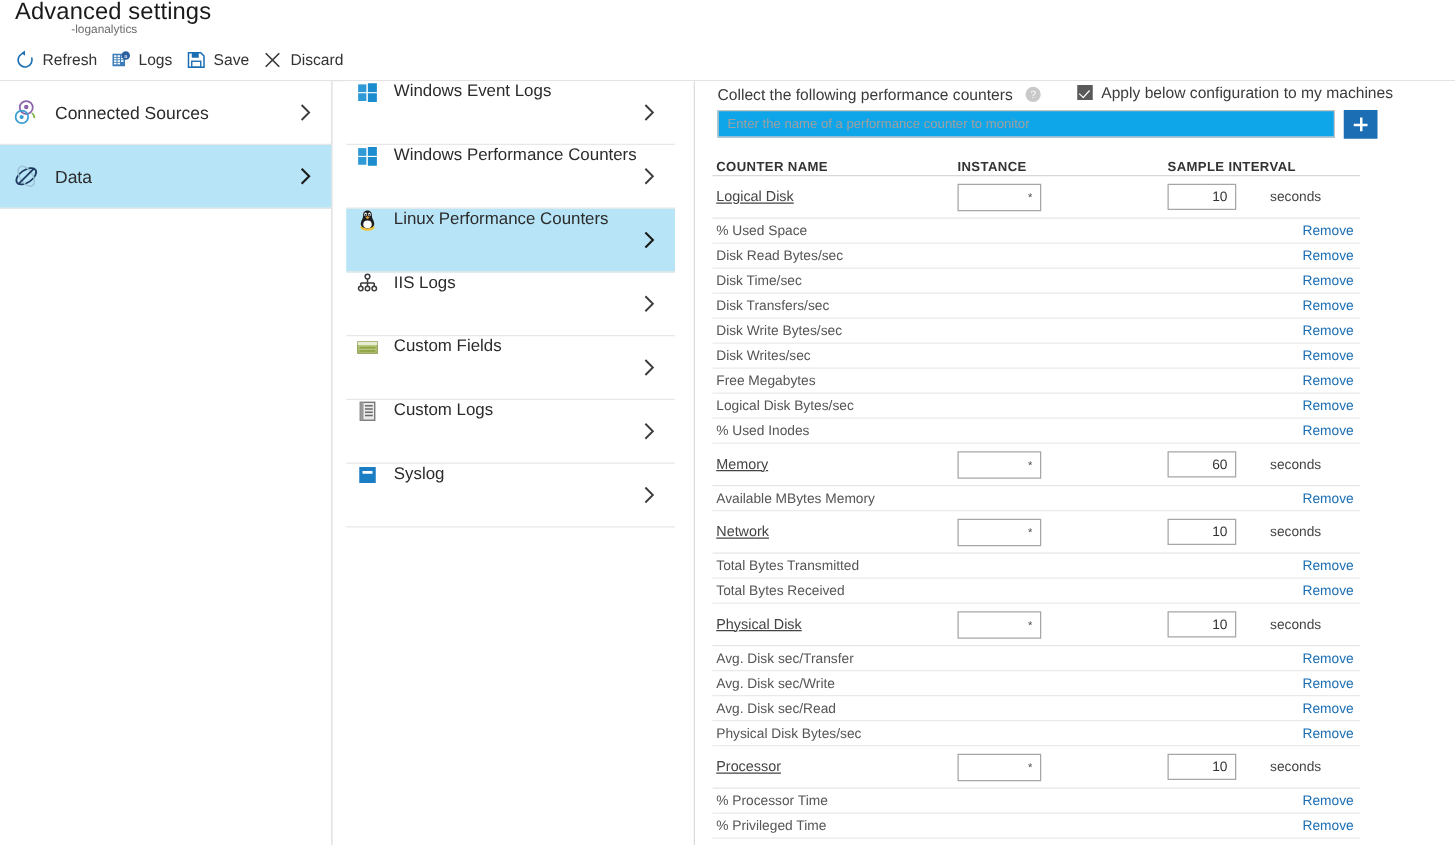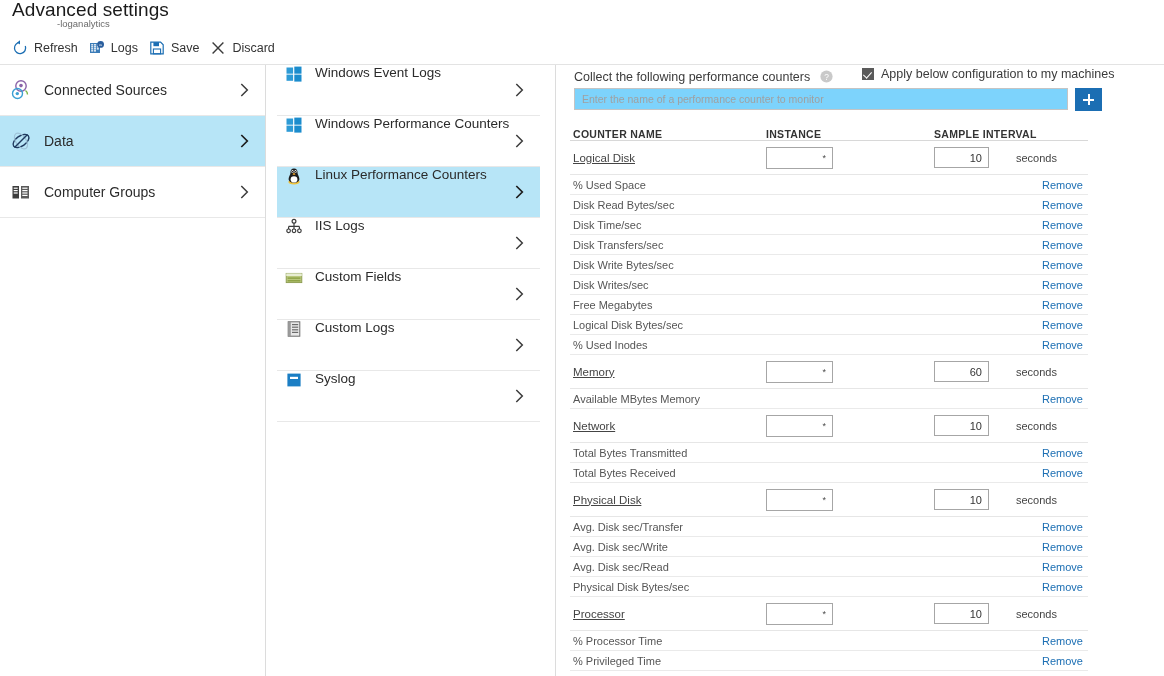--- a/index.html
+++ b/index.html
@@ -84,21 +84,21 @@
   }
   #apply-box::after {
     content: ""; position: absolute; left: 2px; top: 1px;
     width: 4px; height: 7px; border: solid #ffffff; border-width: 0 1.6px 1.6px 0;
     transform: rotate(42deg);
   }
   #apply-label { font-size: 12.5px; color: #3b3b3b; white-space: nowrap; }
 
   #counter-input {
     position: absolute; left: 18px; top: 23px; width: 494px; height: 22px;
-    border: 1px solid #c4c4c4; background: #7dd3fc; padding: 0 7px;
+    border: 1px solid #c4c4c4; background: #0ea5e9; padding: 0 7px;
     font-size: 10.5px; color: #333; font-family: "Liberation Sans", sans-serif; outline: none;
   }
   #counter-input::placeholder { color: #a0a0a0; }
   #add-btn {
     position: absolute; left: 519px; top: 23px; width: 27px; height: 23px;
     background: #1b6eb3; border: none; cursor: pointer; padding: 0;
   }
   #add-btn::before, #add-btn::after { content: ""; position: absolute; background: #ffffff; }
   #add-btn::before { left: 8px; top: 10.5px; width: 11px; height: 2px; }
   #add-btn::after { left: 12.5px; top: 6px; width: 2px; height: 11px; }
@@ -230,43 +230,20 @@
       </svg>
     </span>
     <span class="side-label">Data</span>
     <span class="chev">
       <svg viewBox="0 0 9 14" width="9" height="14">
           <path d="M1.3 1 L7.3 7 L1.3 13" fill="none" stroke="#1c1c1c" stroke-width="1.7"></path>
         </svg>
     </span>
   </div>
 
-  <div class="side-item">
-    <span class="side-ico">
-      <svg viewBox="0 0 22 22" width="22" height="22">
-        <rect x="2.5" y="5" width="6.5" height="12.5" fill="#3d3d3d"></rect>
-        <rect x="11" y="5" width="8" height="12.5" fill="#5a5a5a"></rect>
-        <g fill="#ffffff">
-          <rect x="3.7" y="6.6" width="4" height="1.2"></rect>
-            <rect x="3.7" y="9" width="4" height="1.2"></rect>
-          <rect x="3.7" y="11.4" width="4" height="1.2"></rect>
-          <rect x="12.3" y="6.6" width="5.2" height="1.2"></rect>
-            <rect x="12.3" y="9" width="5.2" height="1.2"></rect>
-          <rect x="12.3" y="11.4" width="5.2" height="1.2"></rect>
-            <rect x="12.3" y="13.8" width="5.2" height="1.2"></rect>
-        </g>
-      </svg>
-    </span>
-    <span class="side-label">Computer Groups</span>
-    <span class="chev">
-      <svg viewBox="0 0 9 14" width="9" height="14">
-          <path d="M1.3 1 L7.3 7 L1.3 13" fill="none" stroke="#3c3c3c" stroke-width="1.5"></path>
-        </svg>
-    </span>
-  </div>
 </div>
 
 <div id="midcol">
 
   <div class="mid-item">
     <span class="mid-ico">
       <svg viewBox="0 0 18 18" width="18" height="18">
         <rect x="1.5" y="2.5" width="6.6" height="6.2" fill="#2e9bd6"></rect>
         <rect x="9.3" y="1.6" width="7.2" height="7.1" fill="#1b8ccd"></rect>
         <rect x="1.5" y="9.6" width="6.6" height="6.2" fill="#2e9bd6"></rect>

